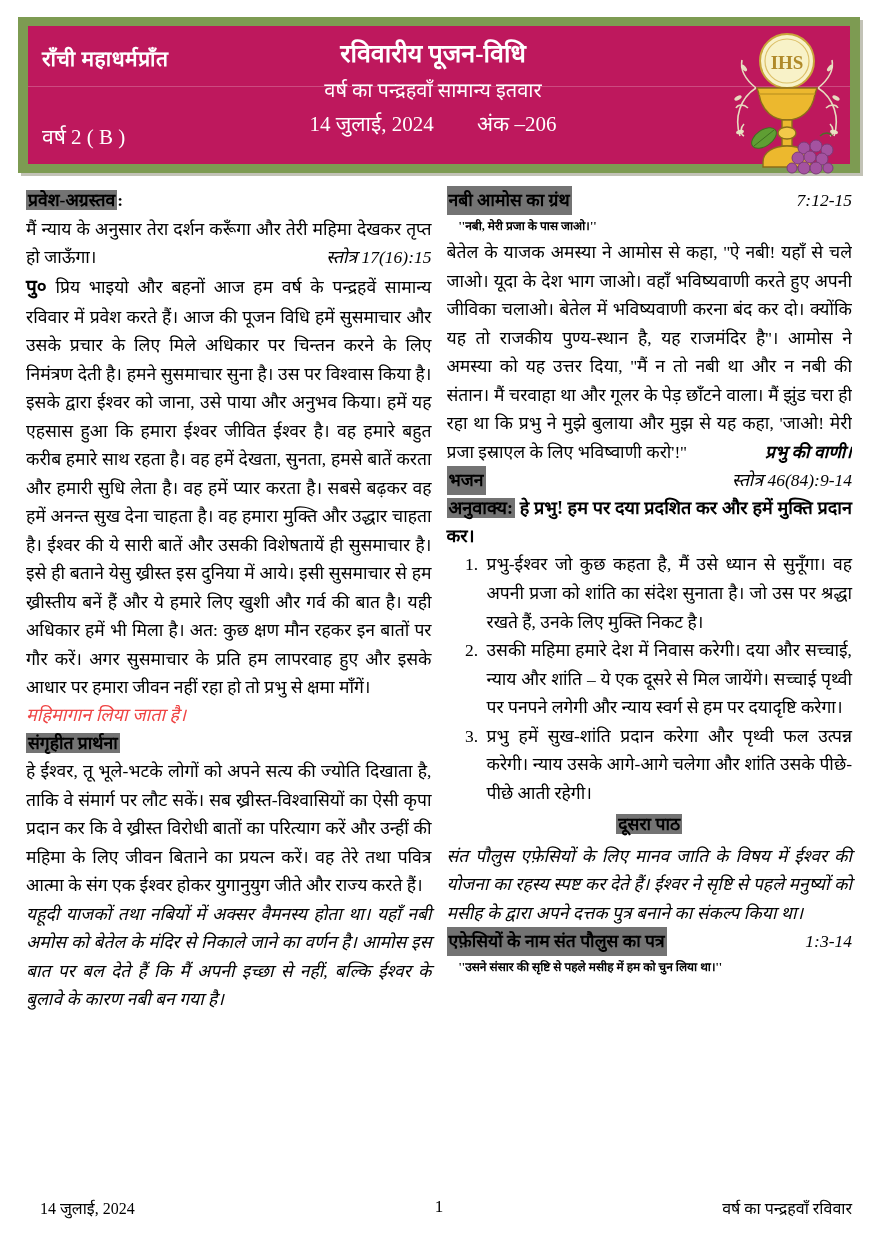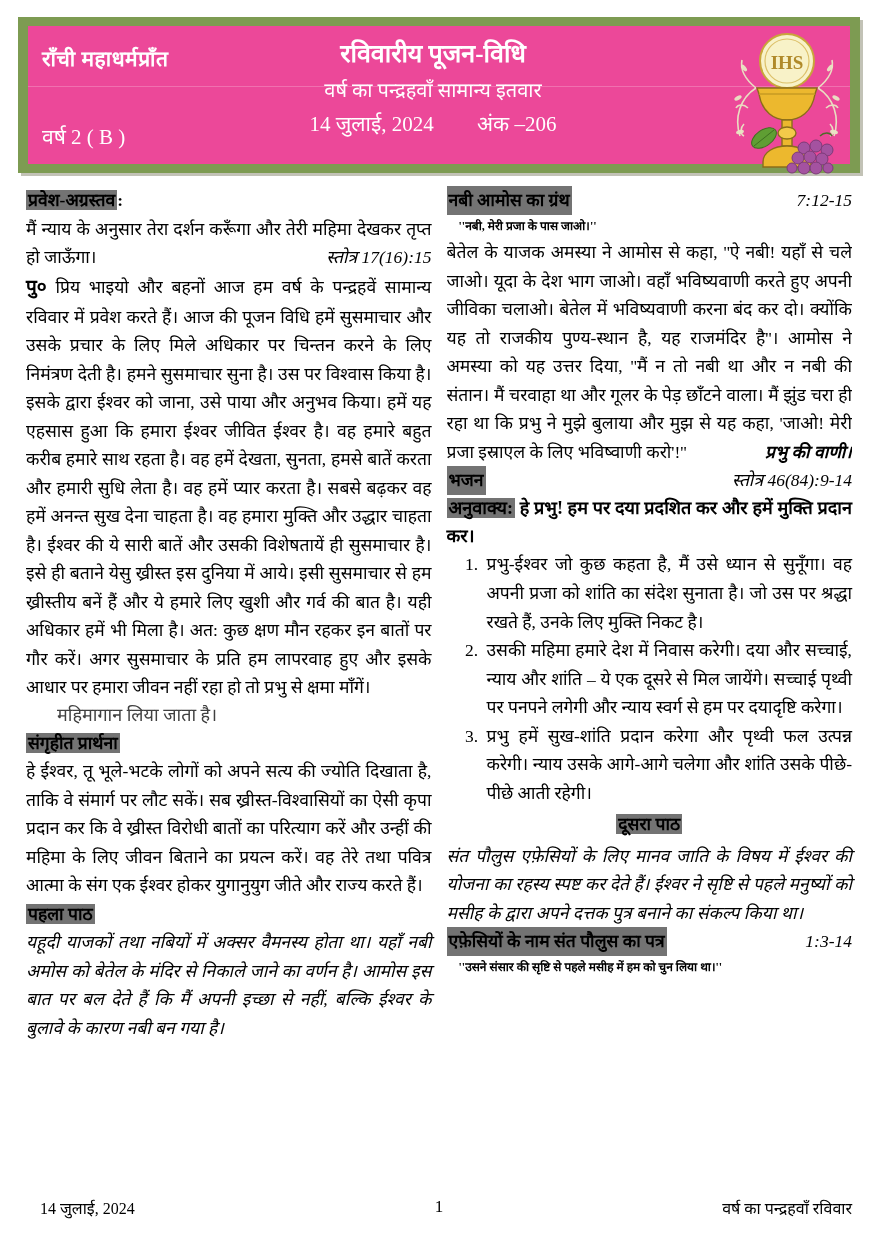--- a/index.html
+++ b/index.html
@@ -10,21 +10,21 @@
     color: #000;
   }
   
   .header {
     position: absolute; left: 18px; top: 17px; width: 842px; height: 156px;
     background: #7d9b52; padding: 9px 10px;
     box-shadow: 3px 3px 0 #c2c2b6;
   }
   .header-inner {
     position: relative; width: 100%; height: 100%;
-    background: #ec4899; color: #fff;
+    background: #be185d; color: #fff;
   }
   .header-divider {
     position: absolute; left: 0; top: 60px; width: 100%; height: 1px;
     background: rgba(255,255,255,0.22);
   }
   .org-name {
     position: absolute; left: 14px; top: 18px;
     font-size: 21px; font-weight: bold; letter-spacing: .5px;
   }
   .year-cycle {
@@ -48,21 +48,21 @@
   }
   .col { width: 406px; font-size: 17.5px; line-height: 1.63; }
   .col p { text-align: justify; }
   .hl { background: #737373; font-weight: bold; padding: 0 2px; }
   .hcolon { font-weight: bold; }
   .headrow { display: flex; justify-content: space-between; align-items: baseline; gap: 40px; }
   .ref { font-style: italic; font-family: "Liberation Serif", serif; font-size: 17.5px; }
   .with-ref { overflow: hidden; }
   .with-ref .ref { float: right; }
   .prefix { font-weight: bold; font-size: 19px; }
-  .rubric { color: #404040; font-size: 18px; line-height: 1.5; margin-left: 31px; }
+  .rubric { color: #ef4444; font-style: italic; font-size: 18px; line-height: 1.5; }
   .intro { font-style: italic; }
   .verse-title { text-align: right; font-weight: bold; font-size: 12px; margin: 2px 12px; }
   .closing { float: right; font-weight: bold; font-style: italic; }
   .antiphon { text-align: center; font-weight: bold; font-size: 18px; line-height: 1.55; }
   .center-head { text-align: center !important; margin: 3px 0; }
   ol.verses { margin: 0; padding-left: 36px; }
   ol.verses li { text-align: justify; padding-left: 4px; }
   
   .footer {
     position: absolute; left: 26px; top: 1197px; width: 826px;
@@ -153,23 +153,20 @@
     </p>
     <p>
       <span class="prefix">पु०</span>
       <span>प्रिय भाइयो और बहनों आज हम वर्ष के पन्द्रहवें सामान्य रविवार में प्रवेश करते हैं। आज की पूजन विधि हमें सुसमाचार और उसके प्रचार के लिए मिले अधिकार पर चिन्तन करने के लिए निमंत्रण देती है। हमने सुसमाचार सुना है। उस पर विश्वास किया है। इसके द्वारा ईश्वर को जाना, उसे पाया और अनुभव किया। हमें यह एहसास हुआ कि हमारा ईश्वर जीवित ईश्वर है। वह हमारे बहुत करीब हमारे साथ रहता है। वह हमें देखता, सुनता, हमसे बातें करता और हमारी सुधि लेता है। वह हमें प्यार करता है। सबसे बढ़कर वह हमें अनन्त सुख देना चाहता है। वह हमारा मुक्ति और उद्धार चाहता है। ईश्वर की ये सारी बातें और उसकी विशेषतायें ही सुसमाचार है। इसे ही बताने येसु ख्रीस्त इस दुनिया में आये। इसी सुसमाचार से हम ख्रीस्तीय बनें हैं और ये हमारे लिए खुशी और गर्व की बात है। यही अधिकार हमें भी मिला है। अत: कुछ क्षण मौन रहकर इन बातों पर गौर करें। अगर सुसमाचार के प्रति हम लापरवाह हुए और इसके आधार पर हमारा जीवन नहीं रहा हो तो प्रभु से क्षमा माँगें।</span>
     </p>
     <div class="rubric">महिमागान लिया जाता है।</div>
     <div>
       <span class="hl">संगृहीत प्रार्थना</span>
     </div>
     <p>हे ईश्वर, तू भूले-भटके लोगों को अपने सत्य की ज्योति दिखाता है, ताकि वे संमार्ग पर लौट सकें। सब ख्रीस्त-विश्वासियों का ऐसी कृपा प्रदान कर कि वे ख्रीस्त विरोधी बातों का परित्याग करें और उन्हीं की महिमा के लिए जीवन बिताने का प्रयत्न करें। वह तेरे तथा पवित्र आत्मा के संग एक ईश्वर होकर युगानुयुग जीते और राज्य करते हैं।</p>
-    <div>
-      <span class="hl">पहला पाठ</span>
-    </div>
     <p class="intro">यहूदी याजकों तथा नबियों में अक्सर वैमनस्य होता था। यहाँ नबी अमोस को बेतेल के मंदिर से निकाले जाने का वर्णन है। आमोस इस बात पर बल देते हैं कि मैं अपनी इच्छा से नहीं, बल्कि ईश्वर के बुलावे के कारण नबी बन गया है।</p>
   </div>
 
   <div class="col">
     <div class="headrow">
       <span class="hl">नबी आमोस का ग्रंथ</span>
       <span class="ref">7:12-15</span>
     </div>
     <p class="verse-title">''नबी, मेरी प्रजा के पास जाओ।''</p>
     <p class="with-ref">

